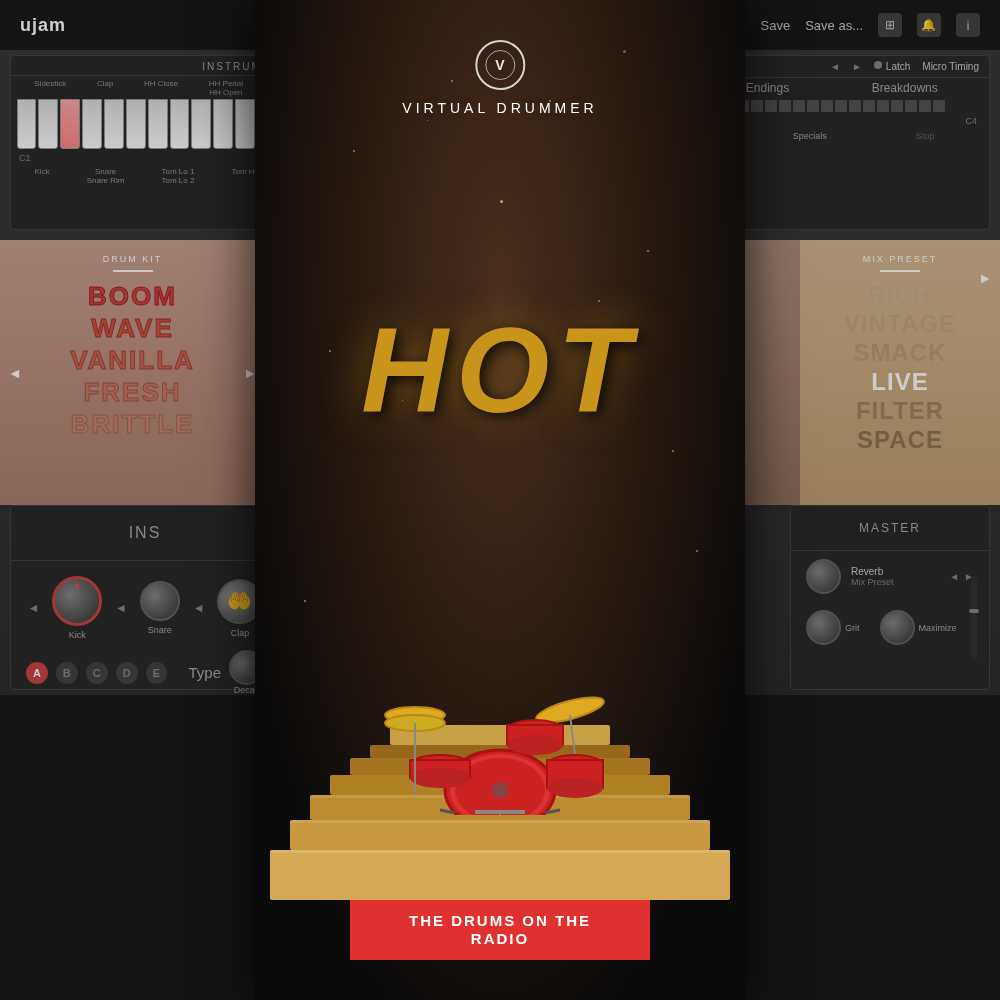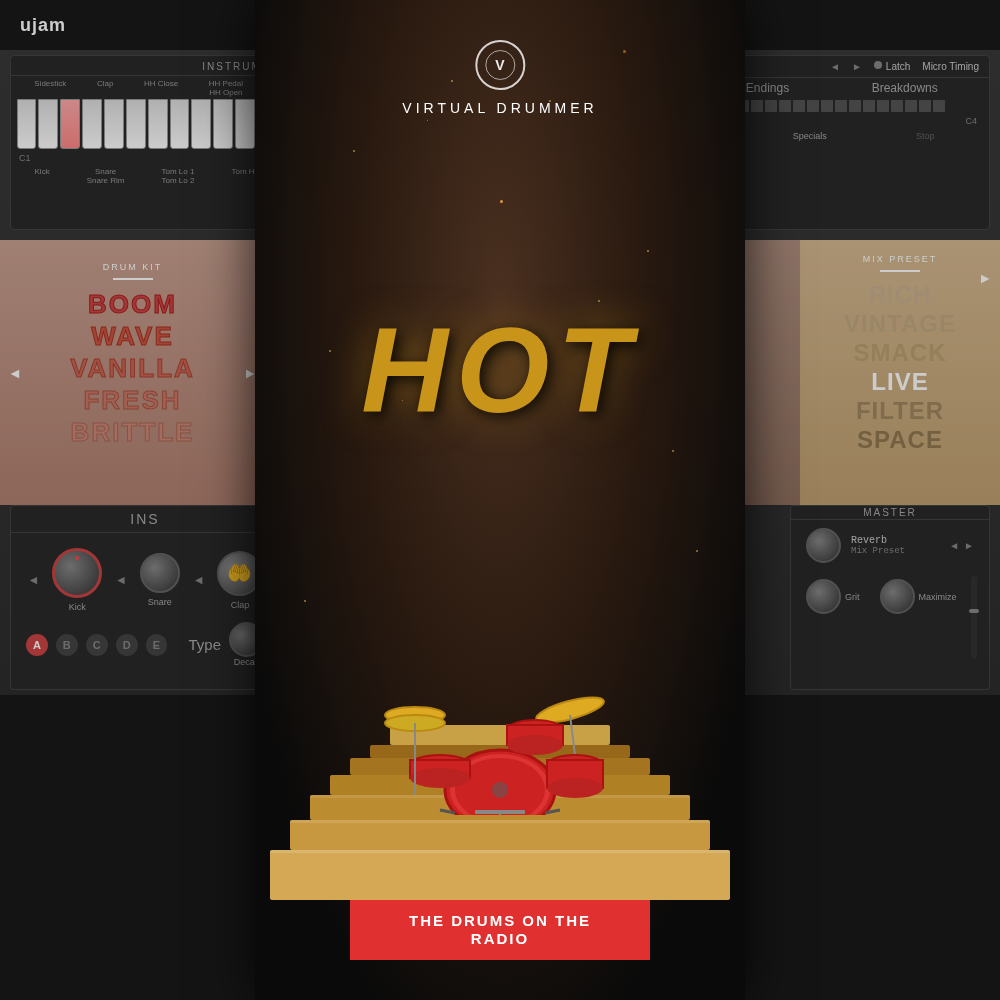--- a/index.html
+++ b/index.html
@@ -155,23 +155,23 @@
       width: 270px;
       height: 185px;
       background: #2a2a2a;
       border: 1px solid #444;
       border-radius: 4px;
       z-index: 5;
     }
     .ins-title {
       text-align: center;
       color: #aaa;
-      font-size: 14px;
+      font-size: 16px;
       letter-spacing: 2px;
-      padding: 5px 0;
+      padding: 18px 0;
       border-bottom: 1px solid #444;
     }
     .ins-controls {
       display: flex;
       justify-content: space-around;
       padding: 15px 10px 5px;
       align-items: center;
     }
     .knob-container {
       display: flex;
@@ -288,42 +288,41 @@
       width: 200px;
       height: 185px;
       background: #2a2a2a;
       border: 1px solid #444;
       border-radius: 4px;
       z-index: 5;
     }
     .master-title {
       text-align: center;
       color: #aaa;
-      font-size: 10px;
+      font-size: 12px;
       letter-spacing: 2px;
-      padding: 1px 0;
+      padding: 15px 0;
       border-bottom: 1px solid #444;
     }
     .master-row {
       display: flex;
       align-items: center;
       padding: 8px 15px;
       gap: 10px;
     }
     .master-knob {
       width: 35px;
       height: 35px;
       border-radius: 50%;
       background: radial-gradient(circle at 35% 35%, #888, #333);
       border: 2px solid #666;
     }
     .master-labels {
       display: flex;
       flex-direction: column;
-      font-family: Liberation Mono, monospace;
     }
     .master-label {
       color: #ccc;
       font-size: 10px;
     }
     .master-sublabel {
       color: #888;
       font-size: 9px;
     }
     .master-arrows {
@@ -508,20 +507,27 @@
 
 <div class="top-bar">
   <span class="ujam-logo">ujam</span>
 
   <div class="top-bar-center">
     <span class="nav-arrow">◄</span>
     <span class="preset-name">Sick Kicks</span>
     <span class="nav-arrow">►</span>
   </div>
 
+  <div class="top-bar-right">
+    <button class="top-btn">Save</button>
+    <button class="top-btn">Save as...</button>
+    <div class="icon-btn">⊞</div>
+    <div class="icon-btn">🔔</div>
+    <div class="icon-btn">ℹ</div>
+  </div>
 </div>
 
 <div class="instrument-section">
   <div class="section-title">INSTRUMENT</div>
 
   <div style="display:flex; justify-content:space-around; padding: 3px 8px 0;">
     <span class="key-label">Sidestick</span>
     <span class="key-label">Clap</span>
     <span class="key-label">HH Close</span>
     <span class="key-label">HH Pedal<br>HH Open</span>
@@ -637,21 +643,21 @@
     <span style="color:#aaa;font-size:9px;">Verses</span>
     <span style="color:#ffffff;font-size:9px;font-weight:bold;">Choruses</span>
     <span style="color:#aaa;font-size:9px;">Specials</span>
     <span style="color:#666;font-size:9px;">Stop</span>
   </div>
 </div>
 
 <div style="position:absolute; top:240px; left:0; width:265px; height:265px; background:linear-gradient(180deg,#c8a090,#b08070); z-index:5;">
   <div style="position:absolute; left:8px; top:50%; transform:translateY(-50%); color:#fff; font-size:14px;">◄</div>
   <div style="position:absolute; right:8px; top:50%; transform:translateY(-50%); color:#fff; font-size:14px;">►</div>
-  <div style="text-align:center; padding-top:16px;">
+  <div style="text-align:center; padding-top:8px;">
     <span style="color:#fff;font-size:9px;letter-spacing:2px;">DRUM KIT</span>
     <div style="width:40px;height:2px;background:#fff;margin:4px auto;"></div>
   </div>
   <div style="display:flex;flex-direction:column;align-items:center;padding:5px 0;gap:1px;">
     <span style="font-size:26px;font-weight:900;color:#cc4444;-webkit-text-stroke:1px #aa2222;letter-spacing:2px;">BOOM</span>
     <span style="font-size:26px;font-weight:900;color:#cc5544;-webkit-text-stroke:1px #aa3322;letter-spacing:2px;">WAVE</span>
     <span style="font-size:26px;font-weight:900;color:#cc6655;-webkit-text-stroke:1px #aa4433;letter-spacing:2px;">VANILLA</span>
     <span style="font-size:26px;font-weight:900;color:#cc7766;-webkit-text-stroke:1px #aa5544;letter-spacing:2px;">FRESH</span>
     <span style="font-size:26px;font-weight:900;color:#cc8877;-webkit-text-stroke:1px #aa6655;letter-spacing:2px;">BRITTLE</span>
   </div>

